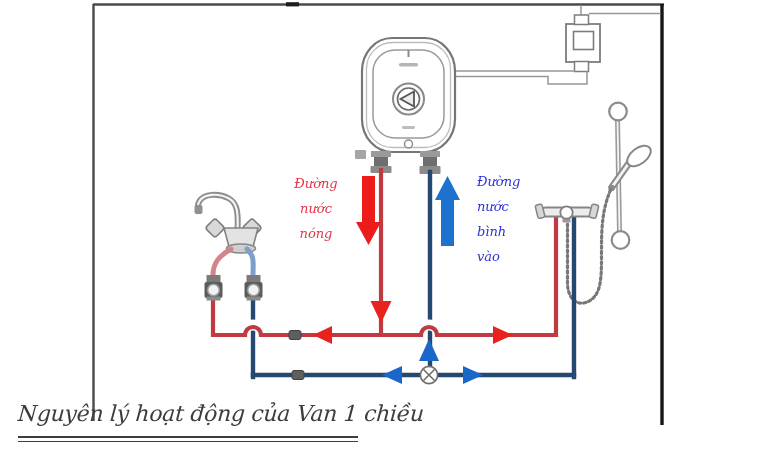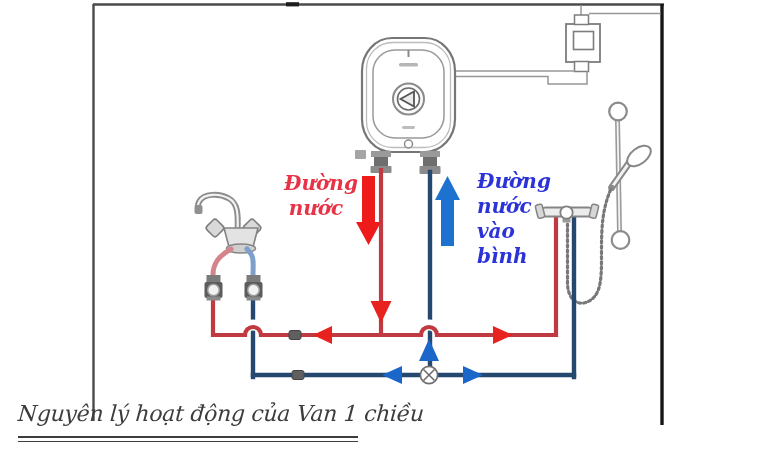--- a/index.html
+++ b/index.html
@@ -15,21 +15,21 @@
   .arr-hot{fill:var(--hot_arrow,#e7221f);}
   .arr-cold{fill:var(--cold_arrow,#1a66c9);}
   .big-hot{fill:var(--hot_big,#ee1b1b);}
   .big-cold{fill:var(--cold_big,#1d72cf);}
   .wall{stroke:var(--wall,#4a4a4a);}
   .wallR{stroke:var(--wall_right,#161616);}
   .thin{stroke:#979797;stroke-width:1.5;fill:none;}
   .outline{stroke:#7d7d7d;fill:#fff;}
   .casing{stroke:#fff;stroke-width:11;fill:none;}
 
-  .label{position:absolute;font-style:italic;font-weight:700;font-size:20px;line-height:25px;}
+  .label{position:absolute;font-style:italic;font-weight:400;font-size:13px;line-height:25px;}
   .label-hot{left:284px;top:171px;width:64px;text-align:center;color:var(--hot_label,#e83347);}
   .label-cold{left:477px;top:169px;width:70px;text-align:left;color:var(--cold_label,#2b33d8);}
 
   .caption{position:absolute;left:18px;top:401px;font-style:italic;font-size:22px;
            letter-spacing:-0.3px;color:var(--caption_color,#3d3d3d);transform:skewX(-4deg);}
   .cap-line1{position:absolute;left:18px;top:436px;width:340px;height:2.2px;
              background:var(--caption_color,#3d3d3d);}
   .cap-line2{position:absolute;left:18px;top:441px;width:340px;height:1.2px;
              background:var(--caption_color,#3d3d3d);}
 </style>
@@ -168,25 +168,26 @@
   </g>
   <g>
     <rect class="big-cold" x="441" y="199" width="13" height="47"></rect>
     <polygon class="big-cold" points="435,200 460,200 447.5,176"></polygon>
   </g>
 </svg>
 
   <div class="label label-hot">
     <div>Đường</div>
     <div>nước</div>
+    <div>nóng</div>
   </div>
   <div class="label label-cold">
     <div>Đường</div>
     <div>nước</div>
+    <div>bình</div>
     <div>vào</div>
-    <div>bình</div>
   </div>
 
   <div class="caption">Nguyên lý hoạt động của Van 1 chiều</div>
   <div class="cap-line1"></div>
   <div class="cap-line2"></div>
 
 </div>
 
 </body></html>

